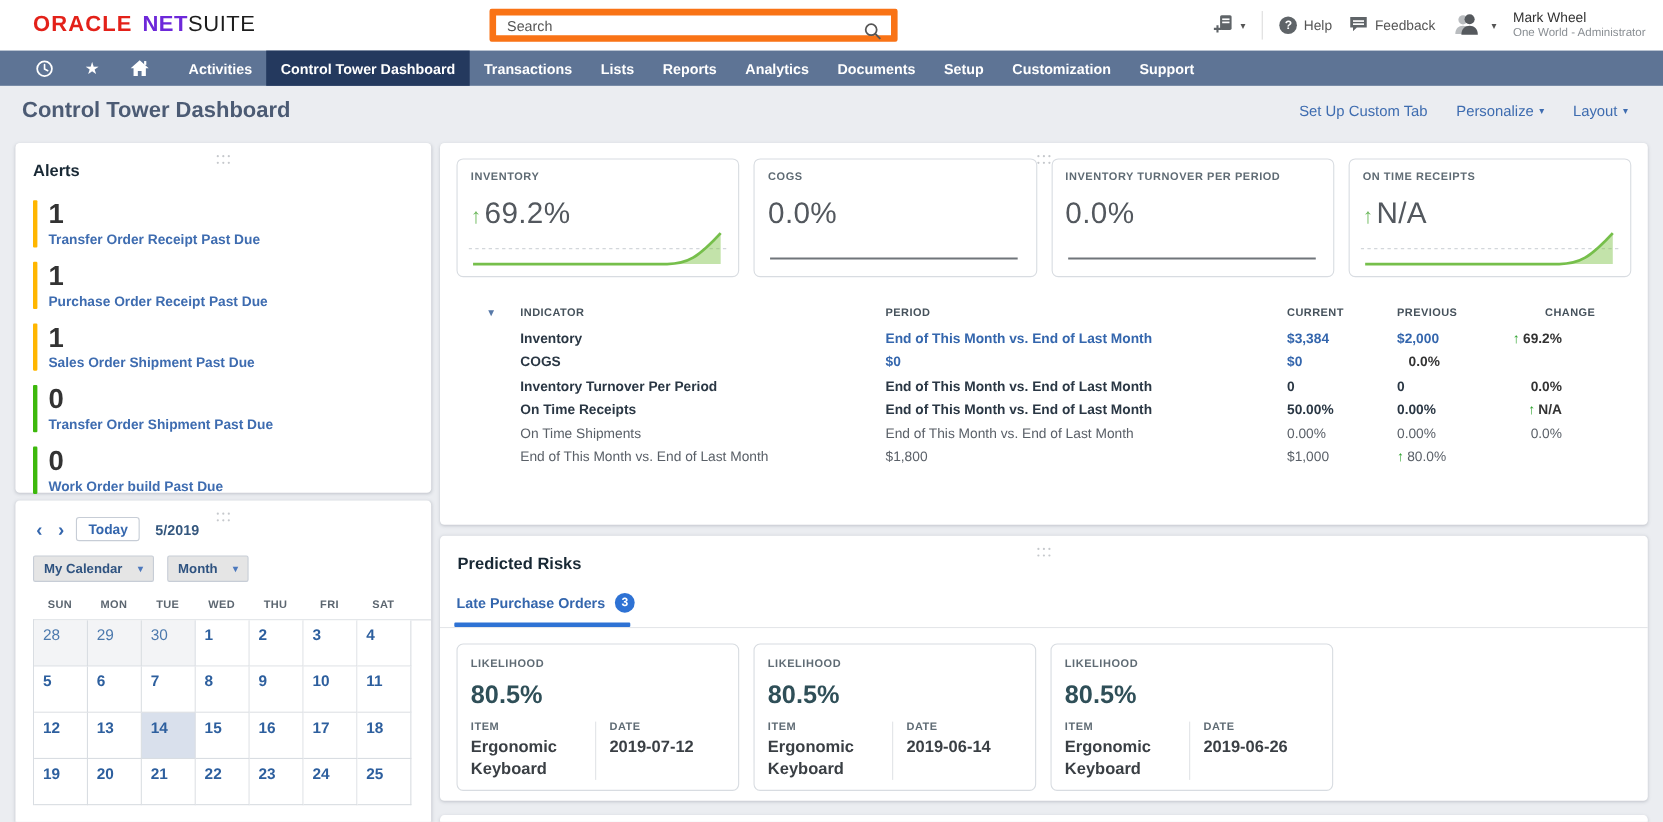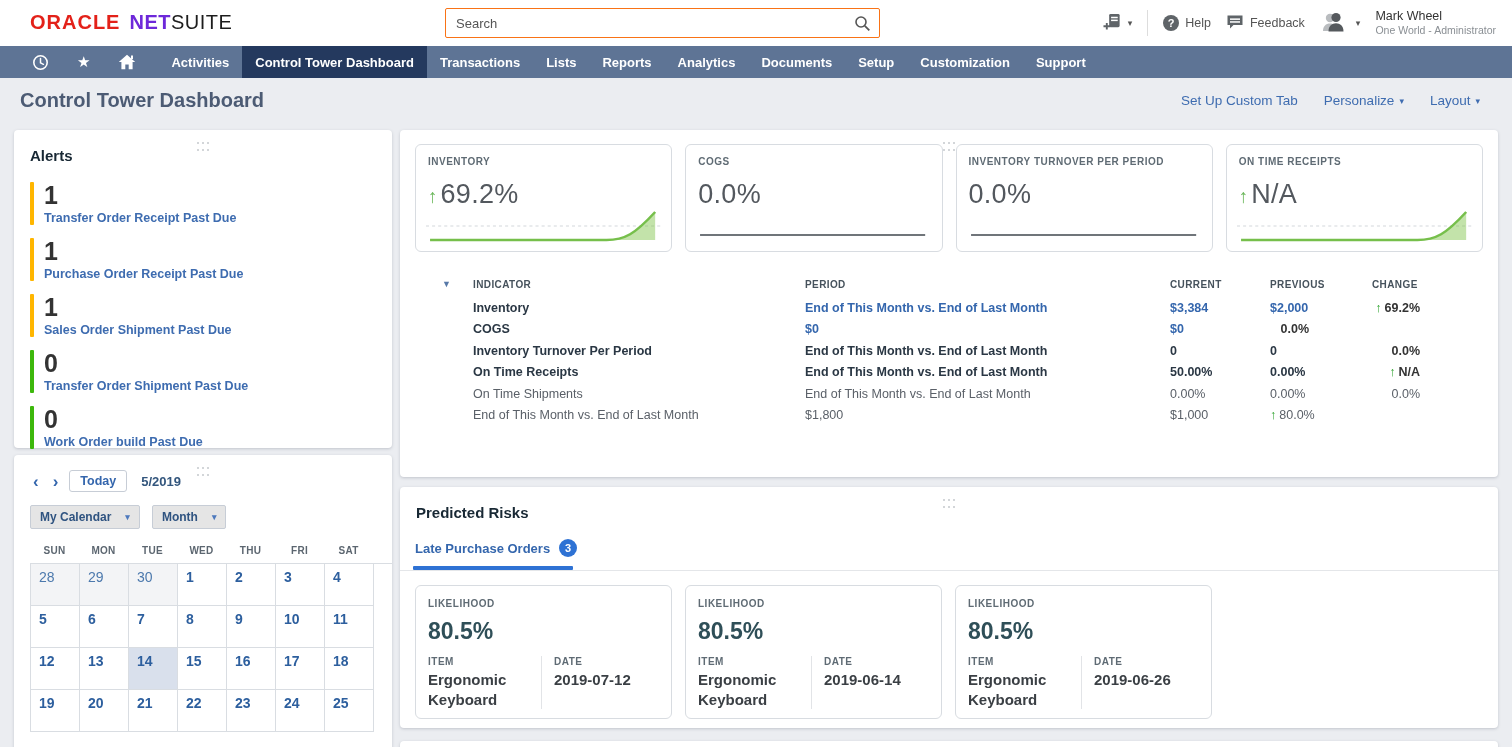--- a/index.html
+++ b/index.html
@@ -5,21 +5,21 @@
   * { margin:0; padding:0; box-sizing:border-box; }
   html,body { width:1512px; height:747px; overflow:hidden; }
   body { font-family:"Liberation Sans", sans-serif; background:#ebedf1; position:relative; }
 
   
   .topbar { position:absolute; top:0; left:0; right:0; height:46px; background:#fff; z-index:5; }
   .brand { position:absolute; left:30px; top:11px; font-size:20px; letter-spacing:.5px; white-space:nowrap; }
   .brand .oracle { color:#e32119; font-weight:700; letter-spacing:1px; }
   .brand .net { color:#6d28d9; font-weight:800; margin-left:9px; }
   .brand .suite { color:#1d1d1d; font-weight:400; }
-  .search { position:absolute; left:445px; top:8px; width:435px; height:30px; border:1px solid #f97316; border-radius:2px; background:#fff; }
+  .search { position:absolute; left:445px; top:8px; width:371px; height:30px; border:6px solid #f97316; border-radius:2px; background:#fff; }
   .search input { width:100%; height:100%; border:0; outline:none; padding:0 34px 0 10px; font-size:13px; color:#333; font-family:inherit; background:transparent; }
   .search input::placeholder { color:#555; }
   .search .mag { position:absolute; right:8px; top:6px; }
   .hdr-right { position:absolute; right:16px; top:0; height:46px; display:flex; align-items:center; gap:15px; }
   .hdr-item { display:flex; align-items:center; gap:6px; color:#555; font-size:12.5px; cursor:pointer; }
   .hdr-divider { width:1px; height:26px; background:#ddd; }
   .caret { color:#555; font-size:9px; }
   .help-circle { width:16px; height:16px; border-radius:50%; background:#5f6468; color:#fff; font-size:11px; font-weight:700; display:flex; align-items:center; justify-content:center; }
   .user-text { line-height:1.25; }
   .user-name { font-size:12.5px; color:#333; }
@@ -81,21 +81,21 @@
   .spark { position:absolute; left:10px; right:10px; bottom:7px; height:38px; }
   .spark svg { width:100%; height:100%; display:block; }
 
   
   .kpi-table { margin:19px 15px 0; }
   .t-head, .t-row { display:grid; grid-template-columns:58px 332px 365px 100px 102px 1fr; align-items:center; }
   .t-head { height:26px; font-size:10px; font-weight:700; color:#46525c; letter-spacing:.4px; }
   .t-row { height:21.5px; font-size:12.5px; color:#5a6068; cursor:default; }
   .c-caret { padding-left:27px; color:#5779a8; font-size:9px; cursor:pointer; }
   .c-chg { text-align:right; padding-right:63px; font-weight:700; color:#333; white-space:nowrap; }
-  .t-head .c-chg { text-align:left; padding-right:0; font-weight:700; color:#46525c; }
+  .t-head .c-chg { text-align:center; padding-right:0; font-weight:700; color:#46525c; }
   .c-arrow { color:#2ca22c; font-weight:700; margin-right:3px; }
   .style-link .c-ind { font-weight:700; color:#2a3744; }
   .style-link .c-per, .style-link .c-cur, .style-link .c-prev { color:#3466ad; font-weight:700; cursor:pointer; }
   .style-bold .c-ind, .style-bold .c-per, .style-bold .c-cur, .style-bold .c-prev { font-weight:700; color:#2a3744; }
   .style-plain .c-chg { font-weight:400; color:#5a6068; }
 
   
   #risks-panel { left:400px; top:487px; width:1098px; height:241px; }
   .risk-tabwrap { margin-top:10px; }
   .risk-tab { display:inline-flex; align-items:center; gap:9px; font-size:13px; font-weight:700; color:#3466ad; padding:8px 2px 9px 15px; cursor:pointer; }

